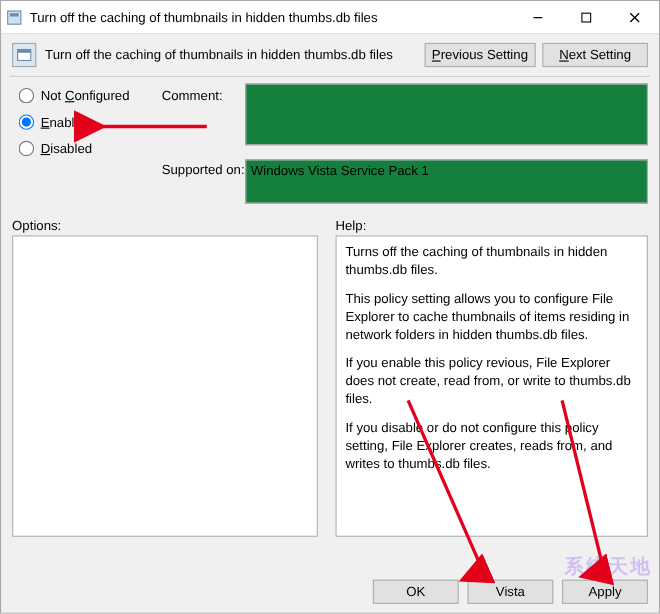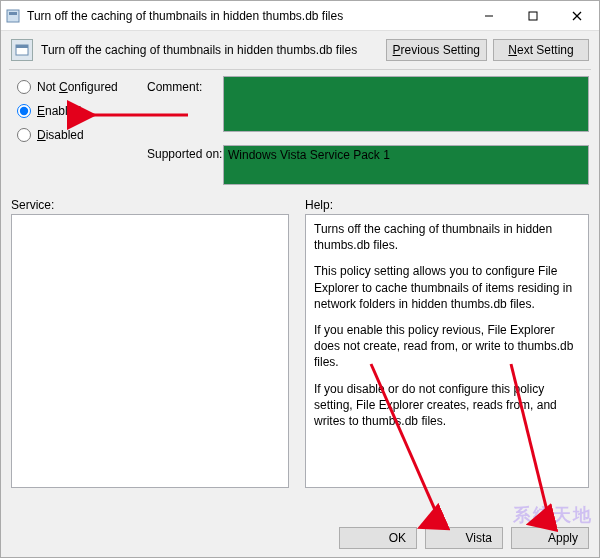--- a/index.html
+++ b/index.html
@@ -38,21 +38,21 @@
 
   .panels-labels { display: flex; padding: 4px 10px 2px 10px; margin-top: 6px; gap: 16px; }
   .panels-labels .olab { width: 278px; }
   .panels { display: flex; padding: 0 10px; gap: 16px; }
   .panel { border: 1px solid #abadb3; background: #fff; overflow-y: scroll; font-size: 12px; }
   .panel.options { width: 278px; height: 274px; }
   .panel.help { flex: 1; height: 274px; padding: 6px 8px; line-height: 1.35; }
   .panel.help p { margin-bottom: 10px; }
 
   .footer { position: absolute; right: 10px; bottom: 8px; display: flex; gap: 8px; }
-  .footer .btn { min-width: 78px; padding: 3px 10px; text-align: right; }
+  .footer .btn { min-width: 78px; padding: 3px 10px; }
 
   .watermark { position: absolute; right: 6px; bottom: 30px; opacity: 0.32; font-size: 18px; font-weight: 700; color: #8b5cf6; letter-spacing: 2px; pointer-events: none; }
 
   
   .arrow { position: absolute; pointer-events: none; }
   .arrow svg { overflow: visible; }
 </style>
 </head>
 <body>
 
@@ -121,21 +121,21 @@
       <textarea class="ta" style=""></textarea>
     </div>
 
     <div class="lbl-supported">Supported on:</div>
     <div class="supported-box">
       <textarea class="ta" readonly="" style="">Windows Vista Service Pack 1</textarea>
     </div>
   </div>
 
   <div class="panels-labels">
-    <div class="olab">Service:</div>
+    <div class="olab">Options:</div>
     <div>Help:</div>
   </div>
 
   <div class="panels">
     <div class="panel options"></div>
     <div class="panel help">
       <p>Turns off the caching of thumbnails in hidden thumbs.db files.</p>
       <p>This policy setting allows you to configure File Explorer to cache thumbnails of items residing in network folders in hidden thumbs.db files.</p>
       <p>If you enable this policy revious, File Explorer does not create, read from, or write to thumbs.db files.</p>
       <p>If you disable or do not configure this policy setting, File Explorer creates, reads from, and writes to thumbs.db files.</p>

